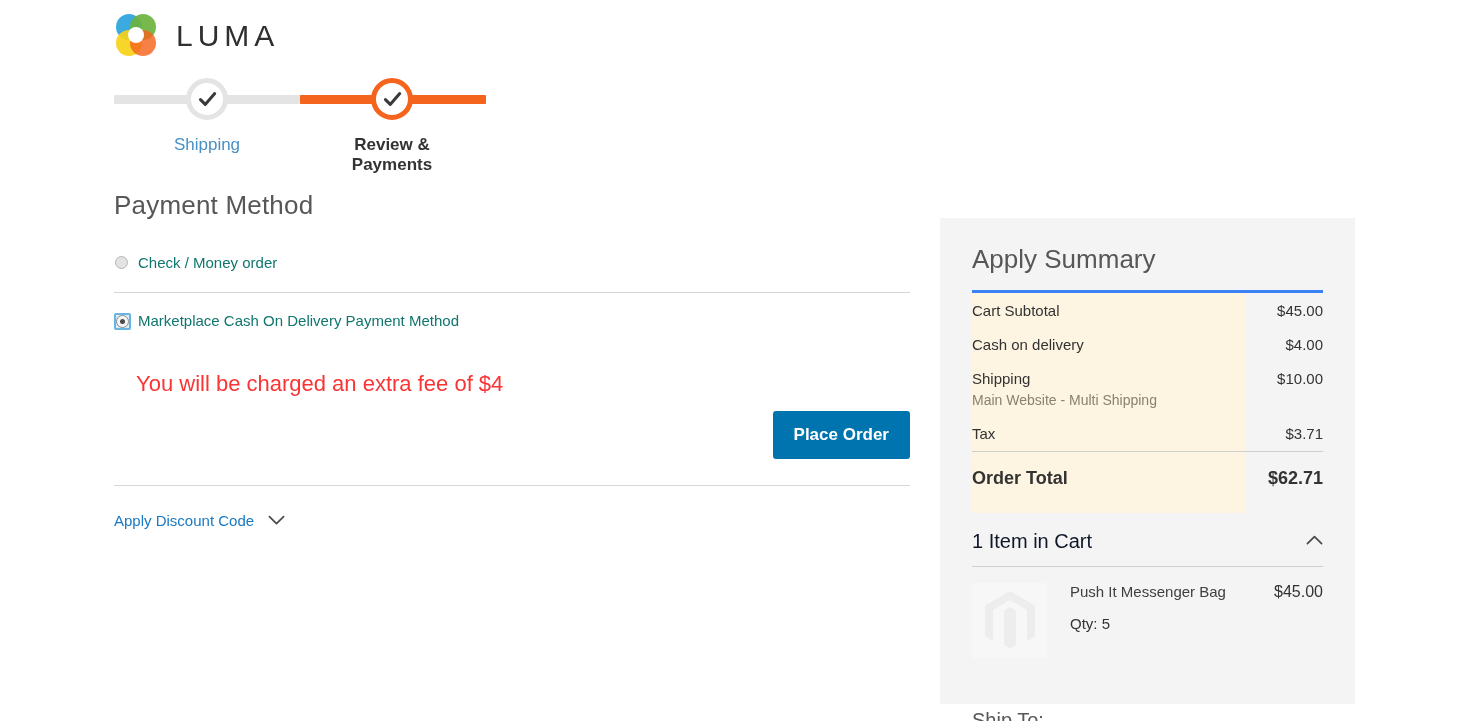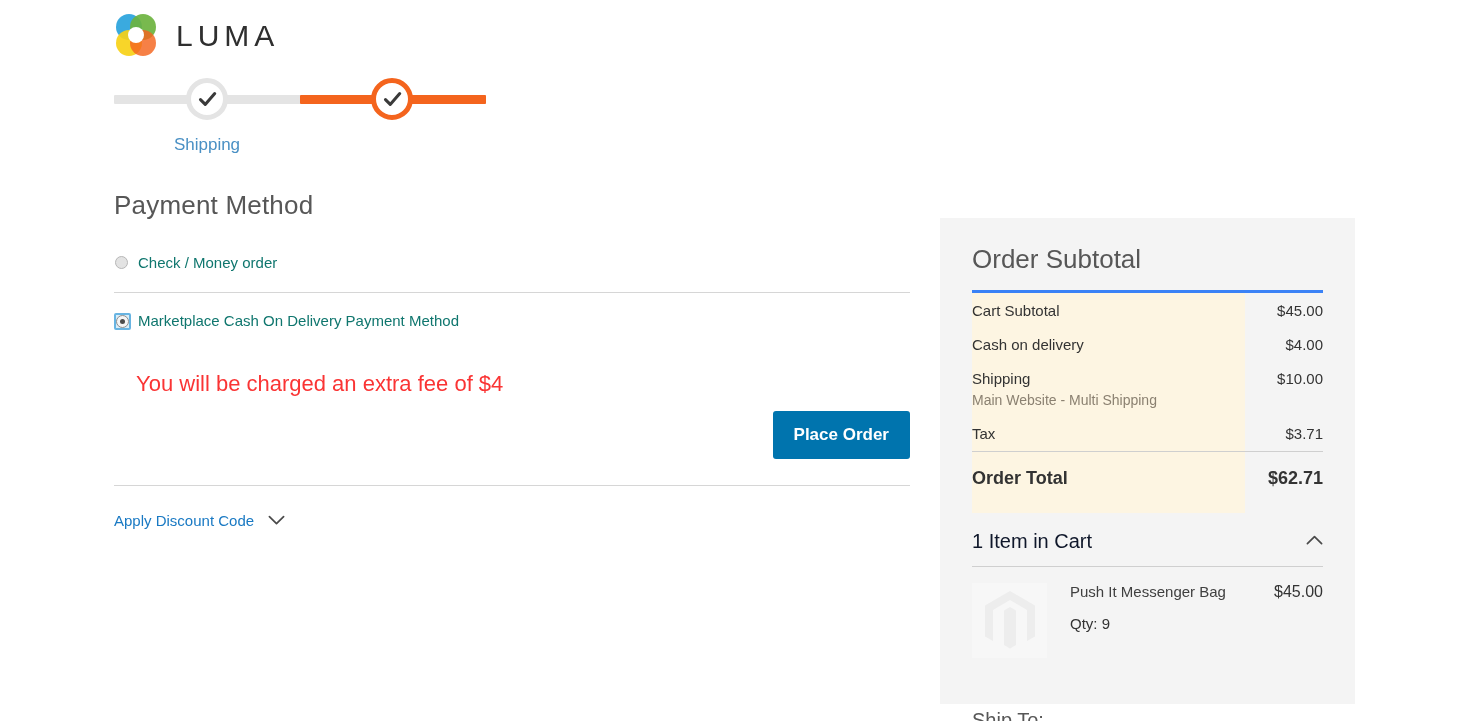--- a/index.html
+++ b/index.html
@@ -354,20 +354,21 @@
       </div>
       <div class="prog-label link">Shipping</div>
     </div>
 
     <div class="prog-step s2">
       <div class="prog-bullet done-orange">
         <svg class="check-svg" viewBox="0 0 20 20">
           <path d="M2.6 10.2 L7.6 15.2 L17.6 3.8" stroke="#3a3a3a" stroke-width="3.2" fill="none" stroke-linecap="round" stroke-linejoin="round"></path>
         </svg>
       </div>
+      <div class="prog-label current">Review &amp; Payments</div>
     </div>
   </div>
 
   <div class="payment-col">
     <h2 class="section-title">Payment Method</h2>
 
     <div class="pm-row">
       <span class="radio-outer">
         <span class="radio-dot"></span>
       </span>
@@ -395,21 +396,21 @@
       <span class="discount-link">Apply Discount Code</span>
       <span class="chevron-down">
         <svg width="17" height="11" viewBox="0 0 17 11">
           <path d="M1.4 1.6 L8.5 8.6 L15.6 1.6" stroke="#4a4a4a" stroke-width="1.7" fill="none" stroke-linecap="round" stroke-linejoin="round"></path>
         </svg>
       </span>
     </div>
   </div>
 
   <div class="summary">
-    <h3 class="summary-title">Order Subtotal</h3>
+    <h3 class="summary-title">Apply Summary</h3>
 
     <div class="totals-wrap">
       <div class="totals-bg"></div>
       <table class="totals">
         <tbody>
           <tr class="first">
             <td>Cart Subtotal</td>
             <td class="amt">$45.00</td>
           </tr>
           <tr>
@@ -447,21 +448,21 @@
     <div class="cart-item">
       <div class="thumb">
         <svg width="54" height="62" viewBox="0 0 54 62">
           <path d="M27 1 L52 15.5 L52 46.5 L44 51 L44 20 L27 10 L10 20 L10 51 L2 46.5 L2 15.5 Z" fill="#ededed"></path>
           <path d="M27 17 L33 20.5 L33 55 L27 58.5 L21 55 L21 20.5 Z" fill="#ededed"></path>
         </svg>
       </div>
       <div class="item-body">
         <div>
           <div class="item-name">Push It Messenger Bag</div>
-          <div class="item-qty">Qty: 9</div>
+          <div class="item-qty">Qty: 5</div>
         </div>
         <div class="item-price">$45.00</div>
       </div>
     </div>
   </div>
 
   <div class="ship-to">Ship To:</div>
 
 </div>
 

